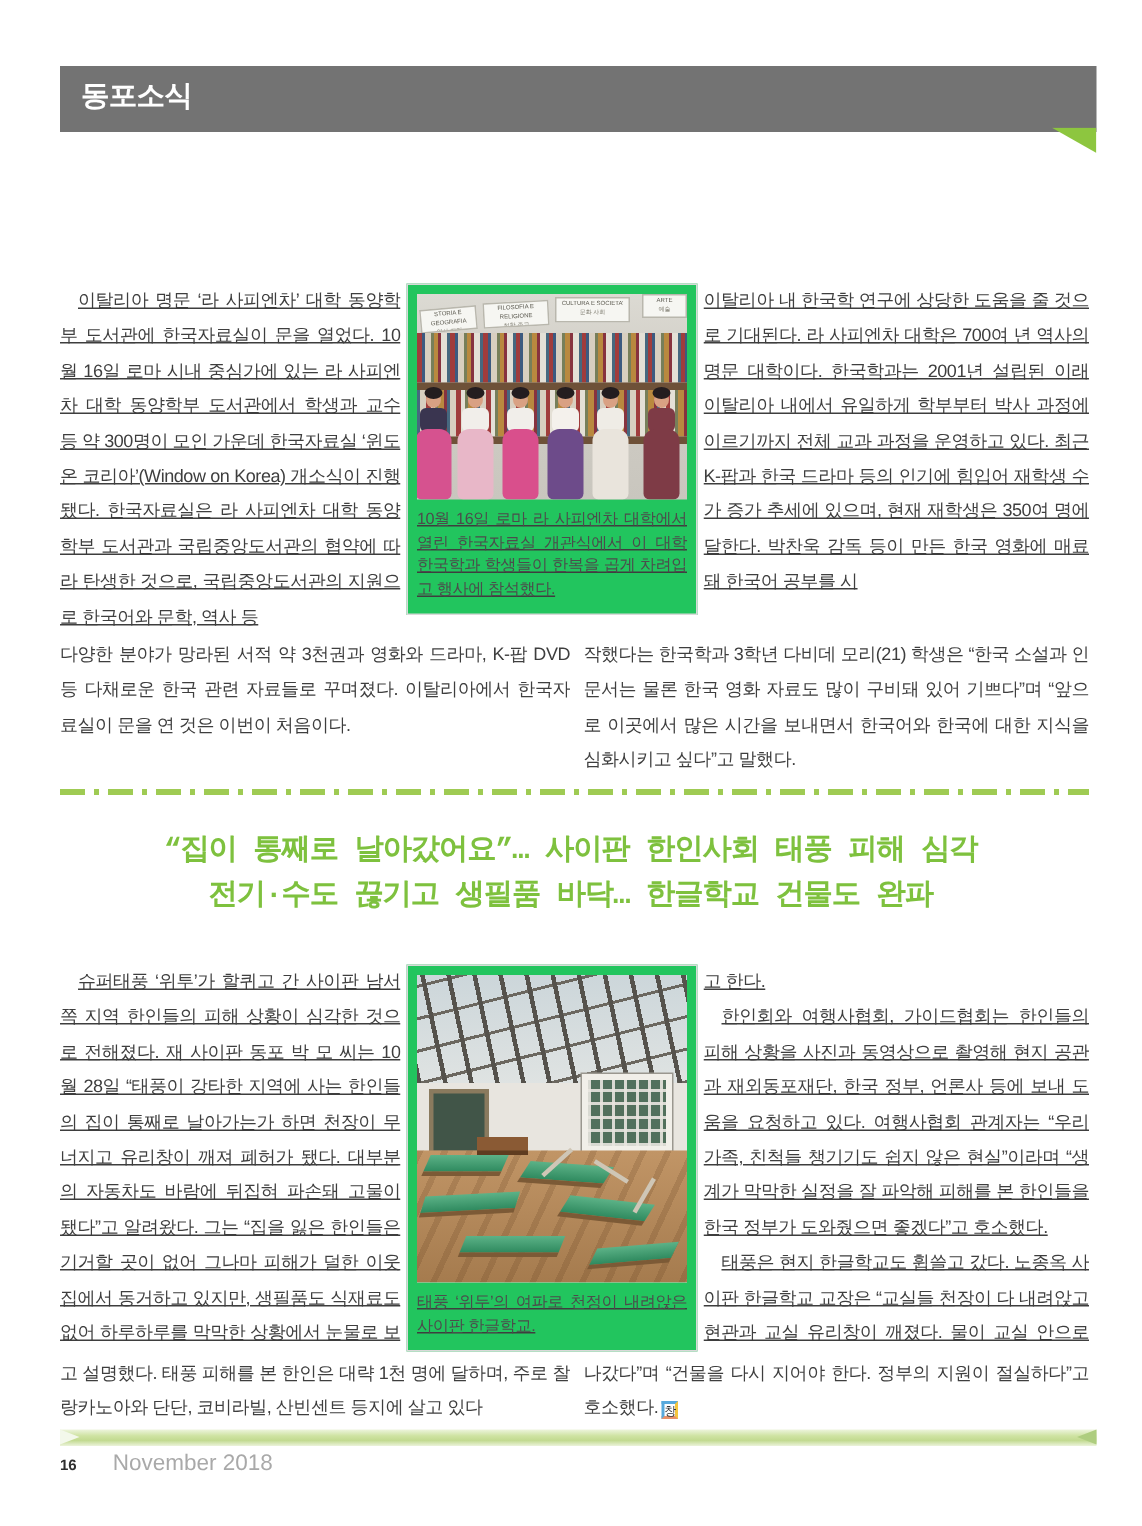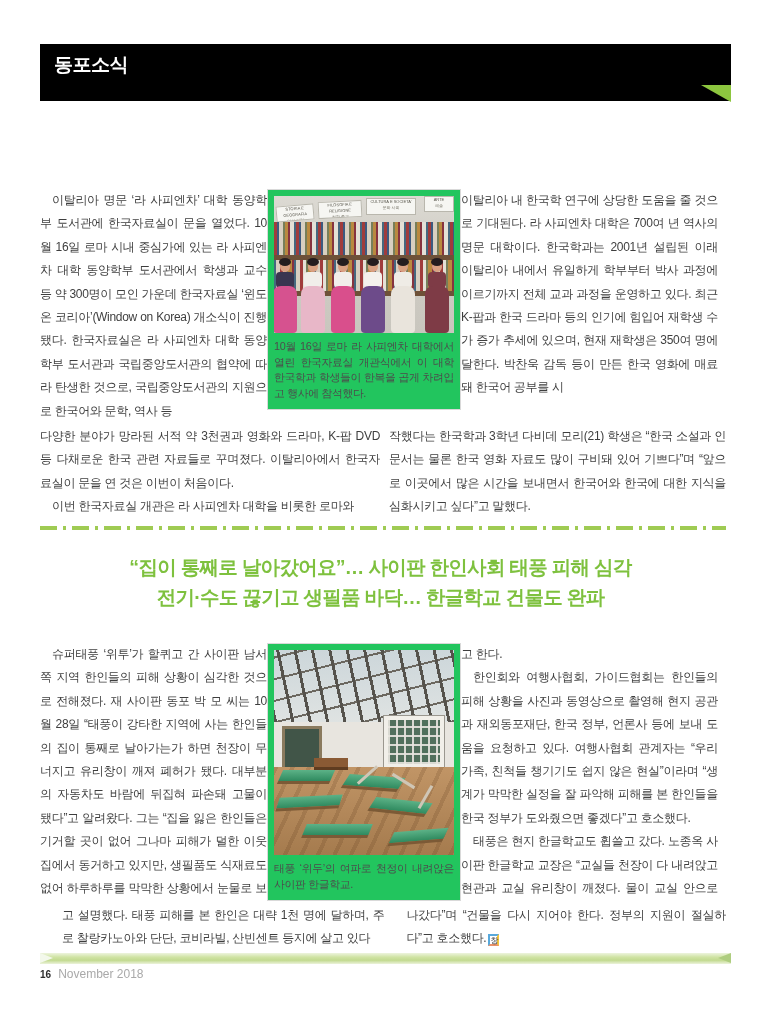--- a/index.html
+++ b/index.html
@@ -1,45 +1,45 @@
 <!DOCTYPE html>
 <html lang="ko"><head>
 <meta charset="utf-8">
 <style>
   html,body{margin:0;padding:0;background:#ffffff;}
   .page{position:relative;width:761px;height:1017px;background:#fff;overflow:hidden;
         font-family:"Liberation Sans","DejaVu Sans",sans-serif;color:#3e3e3e;}
 
   
-  .banner{position:absolute;left:40px;top:44px;width:691px;height:57px;background:#000000;}
+  .banner{position:absolute;left:40px;top:44px;width:691px;height:44px;background:#737373;}
   .banner-label{color:#fff;font-size:19px;font-weight:bold;line-height:41px;
                 padding-left:14px;letter-spacing:-0.5px;}
   .banner-tail{position:absolute;right:0;top:41px;width:30px;height:17px;background:#8dc63f;
                clip-path:polygon(0 0,100% 0,100% 100%);}
 
   
   .headline{position:absolute;left:38px;width:685px;text-align:center;color:#7ec13e;
             font-weight:bold;font-size:19.5px;line-height:30px;letter-spacing:-0.7px;}
   .headline.h1{top:101px;}
-  .headline.h2{top:552px;}
+  .headline.h2{top:552px;font-family:Liberation Mono, monospace;}
 
   
   .article{position:absolute;left:40px;width:686px;}
   .article.a1{top:189px;}
   .article.a2{top:643px;}
-  .row1{display:flex;}
+  .row1{display:flex;justify-content:space-between;text-decoration:underline;}
   .a1 .row1{height:236px;}
   .a2 .row1{height:261px;}
   .row2{display:flex;justify-content:space-between;}
   .col-l{width:227px;overflow:hidden;}
   .col-r{width:257px;overflow:hidden;}
   .wide-l{width:340px;overflow:hidden;}
   .wide-r{width:337px;overflow:hidden;}
   .a1 .wide-l,.a1 .wide-r{height:99px;}
-  .a2 .wide-l,.a2 .wide-r{height:50px;margin-left:22px;}
+  .a2 .wide-l,.a2 .wide-r{height:50px;}
   .body-text,.body-text p{font-size:12px;line-height:23.4px;color:#3e3e3e;
             text-align:justify;letter-spacing:-0.3px;margin:0;}
   p.indent{text-indent:12px;}
 
   
   .fig{width:194px;box-sizing:border-box;border:1px solid #d9d9d9;background:#22c55e;
        padding:6px 6px 4px;align-self:flex-start;}
   .caption{font-size:10.8px;line-height:15.5px;color:#4c4c4c;text-align:justify;
            letter-spacing:-0.3px;margin-top:6px;padding-bottom:4px;}
 
@@ -114,21 +114,21 @@
   .ribbon{position:absolute;left:40px;top:953px;width:691px;height:11px;
       background:linear-gradient(180deg,#edf4dd 0%,#cfe3a3 38%,#c2da90 66%,#ecf3db 100%);}
   .ribbon::before{content:"";position:absolute;left:0;top:0;width:0;height:0;
       border-top:5.5px solid transparent;border-bottom:5.5px solid transparent;
       border-left:13px solid #f3f8eb;}
   .ribbon::after{content:"";position:absolute;right:0;top:0;width:0;height:0;
       border-top:5.5px solid transparent;border-bottom:5.5px solid transparent;
       border-right:13px solid #aecd7f;}
   .footer{position:absolute;left:40px;top:967px;display:flex;align-items:baseline;}
   .page-num{font-size:10px;font-weight:bold;color:#2e2e2e;}
-  .issue{font-size:12px;color:#a9a9a9;margin-left:7px;}
+  .issue{font-size:15px;color:#a9a9a9;margin-left:24px;}
 
   
   .endmark{display:inline-block;width:11px;height:12px;box-sizing:border-box;
       font-size:8px;line-height:9px;text-align:center;color:#333;vertical-align:-1px;
       border-left:2px solid #58a9dc;border-top:2px solid #58a9dc;
       border-right:2px solid #f5c63c;border-bottom:2px solid #e8926a;margin-left:2px;}
 </style>
 </head>
 <body>
 
@@ -201,21 +201,20 @@
       </figure>
 
       <div class="col-r body-text">
         <p>이탈리아 내 한국학 연구에 상당한 도움을 줄 것으로 기대된다. 라 사피엔차 대학은 700여 년 역사의 명문 대학이다. 한국학과는 2001년 설립된 이래 이탈리아 내에서 유일하게 학부부터 박사 과정에 이르기까지 전체 교과 과정을 운영하고 있다. 최근 K-팝과 한국 드라마 등의 인기에 힘입어 재학생 수가 증가 추세에 있으며, 현재 재학생은 350여 명에 달한다. 박찬욱 감독 등이 만든 한국 영화에 매료돼 한국어 공부를 시</p>
       </div>
     </div>
 
     <div class="row2">
       <div class="wide-l body-text">
         <p>다양한 분야가 망라된 서적 약 3천권과 영화와 드라마, K-팝 DVD 등 다채로운 한국 관련 자료들로 꾸며졌다. 이탈리아에서 한국자료실이 문을 연 것은 이번이 처음이다.</p>
-        <p class="indent">이번 한국자료실 개관은 라 사피엔차 대학을 비롯한 로마와</p>
       </div>
       <div class="wide-r body-text">
         <p>작했다는 한국학과 3학년 다비데 모리(21) 학생은 “한국 소설과 인문서는 물론 한국 영화 자료도 많이 구비돼 있어 기쁘다”며 “앞으로 이곳에서 많은 시간을 보내면서 한국어와 한국에 대한 지식을 심화시키고 싶다”고 말했다.</p>
       </div>
     </div>
   </div>
 
   <div class="divider"></div>
 
   <div class="headline h2">

